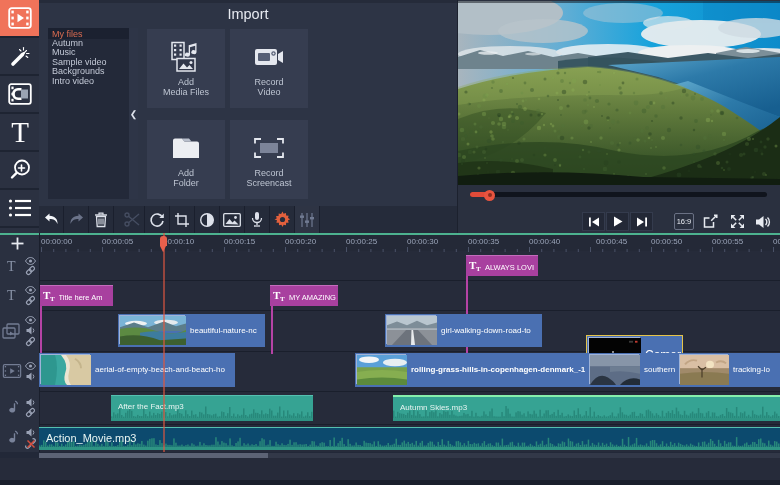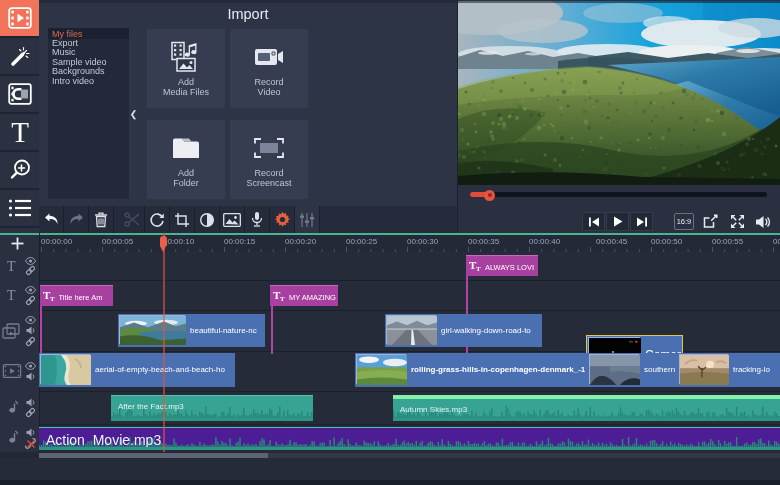--- a/index.html
+++ b/index.html
@@ -7,21 +7,21 @@
 .abs{position:absolute;}
 .ic{display:flex;align-items:center;justify-content:center;}
 .rlab{position:absolute;top:0;}
 </style></head><body>
 <div id="app">
 <div class="abs" style="left:39px;top:0;width:418px;height:206px;background:#2d3445;"></div>
     <div class="abs" style="left:39px;top:0;width:418px;height:3px;background:#252b3a;"></div>
     <div class="abs" style="left:39px;top:3px;width:418px;height:22px;color:#e7eaf1;font-size:14.5px;text-align:center;line-height:22px;">Import</div>
     <div class="abs" style="left:48px;top:28px;width:81px;height:171px;background:#232939;font-size:9px;color:#c3c9d6;">
       <div style="height:10.5px;line-height:10.5px;padding:1px 0 0 4px;background:#1b2130;color:#d96b50;">My files</div>
-      <div style="height:9.6px;line-height:9.6px;padding-left:4px;">Export</div>
+      <div style="height:9.6px;line-height:9.6px;padding-left:4px;">Autumn</div>
       <div style="height:9.6px;line-height:9.6px;padding-left:4px;">Music</div>
       <div style="height:9.6px;line-height:9.6px;padding-left:4px;">Sample video</div>
       <div style="height:9.6px;line-height:9.6px;padding-left:4px;">Backgrounds</div>
       <div style="height:9.6px;line-height:9.6px;padding-left:4px;">Intro video</div>
     </div>
     <div class="abs" style="left:129px;top:28px;width:9px;height:171px;background:#2e3547;color:#dfe3ec;font-size:9px;display:flex;align-items:center;justify-content:center;">❮</div>
     <div class="abs" style="left:147px;top:29px;width:78px;height:79px;background:#363d50;">
       <div class="ic" style="height:48px;padding-top:8px;">
         <svg width="34" height="32" viewBox="0 0 34 32">
           <g fill="none" stroke="#e4e7ee" stroke-width="1.5">
@@ -1050,21 +1050,21 @@
           <rect x="190.0" y="6.4" width="1.50" height="9.6" fill="#27887a"></rect>
           <rect x="192.0" y="11.6" width="1.50" height="4.4" fill="#27887a"></rect>
           <rect x="194.0" y="10.6" width="1.50" height="5.4" fill="#27887a"></rect>
           <rect x="196.0" y="7.3" width="1.50" height="8.7" fill="#27887a"></rect>
           <rect x="198.0" y="11.1" width="1.50" height="4.9" fill="#27887a"></rect>
           <rect x="200.0" y="6.8" width="1.50" height="9.2" fill="#27887a"></rect>
         </svg>
         <div class="abs" style="left:7px;top:6px;white-space:nowrap;">After the Fact.mp3</div>
         <div class="abs" style="left:0;bottom:0;width:202px;height:3px;background:#2e9484;"></div>
       </div>
-      <div class="abs" style="left:393px;top:162px;width:387px;height:26px;background:#36a393;border-top:4px solid #86efac;color:#e8f5f2;font-size:8px;overflow:hidden;">
+      <div class="abs" style="left:393px;top:162px;width:387px;height:26px;background:#36a393;border-top:2px solid #86efac;color:#e8f5f2;font-size:8px;overflow:hidden;">
         <svg width="387" height="16" viewBox="0 0 387 16" preserveAspectRatio="none" style="position:absolute;left:0;bottom:0;">
           <rect x="0.0" y="5.6" width="1.50" height="10.4" fill="#27887a"></rect>
           <rect x="2.0" y="11.6" width="1.50" height="4.4" fill="#27887a"></rect>
           <rect x="4.0" y="6.8" width="1.50" height="9.2" fill="#27887a"></rect>
           <rect x="6.0" y="8.2" width="1.50" height="7.8" fill="#27887a"></rect>
           <rect x="8.0" y="8.7" width="1.50" height="7.3" fill="#27887a"></rect>
           <rect x="10.0" y="8.9" width="1.50" height="7.1" fill="#27887a"></rect>
           <rect x="12.0" y="10.0" width="1.50" height="6.0" fill="#27887a"></rect>
           <rect x="14.0" y="7.8" width="1.50" height="8.2" fill="#27887a"></rect>
           <rect x="16.0" y="5.7" width="1.50" height="10.3" fill="#27887a"></rect>
@@ -1249,21 +1249,21 @@
           <rect x="375.0" y="10.2" width="1.50" height="5.8" fill="#27887a"></rect>
           <rect x="377.0" y="11.5" width="1.50" height="4.5" fill="#27887a"></rect>
           <rect x="379.0" y="10.2" width="1.50" height="5.8" fill="#27887a"></rect>
           <rect x="381.0" y="6.6" width="1.50" height="9.4" fill="#27887a"></rect>
           <rect x="383.0" y="8.6" width="1.50" height="7.4" fill="#27887a"></rect>
           <rect x="385.0" y="11.0" width="1.50" height="5.0" fill="#27887a"></rect>
         </svg>
         <div class="abs" style="left:7px;top:6px;white-space:nowrap;">Autumn Skies.mp3</div>
         <div class="abs" style="left:0;bottom:0;width:387px;height:3px;background:#2e9484;"></div>
       </div>
-      <div class="abs" style="left:39px;top:194px;width:741px;height:23px;background:#4c1d95;border-top:1px solid #55c0b0;color:#e8f5f2;font-size:14px;overflow:hidden;">
+      <div class="abs" style="left:39px;top:194px;width:741px;height:23px;background:#0c4a6e;border-top:1px solid #55c0b0;color:#e8f5f2;font-size:11px;overflow:hidden;">
         <svg width="741" height="14" viewBox="0 0 741 14" preserveAspectRatio="none" style="position:absolute;left:0;bottom:0;">
           <rect x="0.0" y="9.5" width="1.50" height="4.5" fill="#27887a"></rect>
           <rect x="2.0" y="8.9" width="1.50" height="5.1" fill="#27887a"></rect>
           <rect x="4.0" y="4.3" width="1.50" height="9.7" fill="#27887a"></rect>
           <rect x="6.0" y="5.9" width="1.50" height="8.1" fill="#27887a"></rect>
           <rect x="8.0" y="9.5" width="1.50" height="4.5" fill="#27887a"></rect>
           <rect x="10.0" y="8.4" width="1.50" height="5.6" fill="#27887a"></rect>
           <rect x="12.0" y="8.3" width="1.50" height="5.7" fill="#27887a"></rect>
           <rect x="14.0" y="9.8" width="1.50" height="4.2" fill="#27887a"></rect>
           <rect x="16.0" y="5.6" width="1.50" height="8.4" fill="#27887a"></rect>

